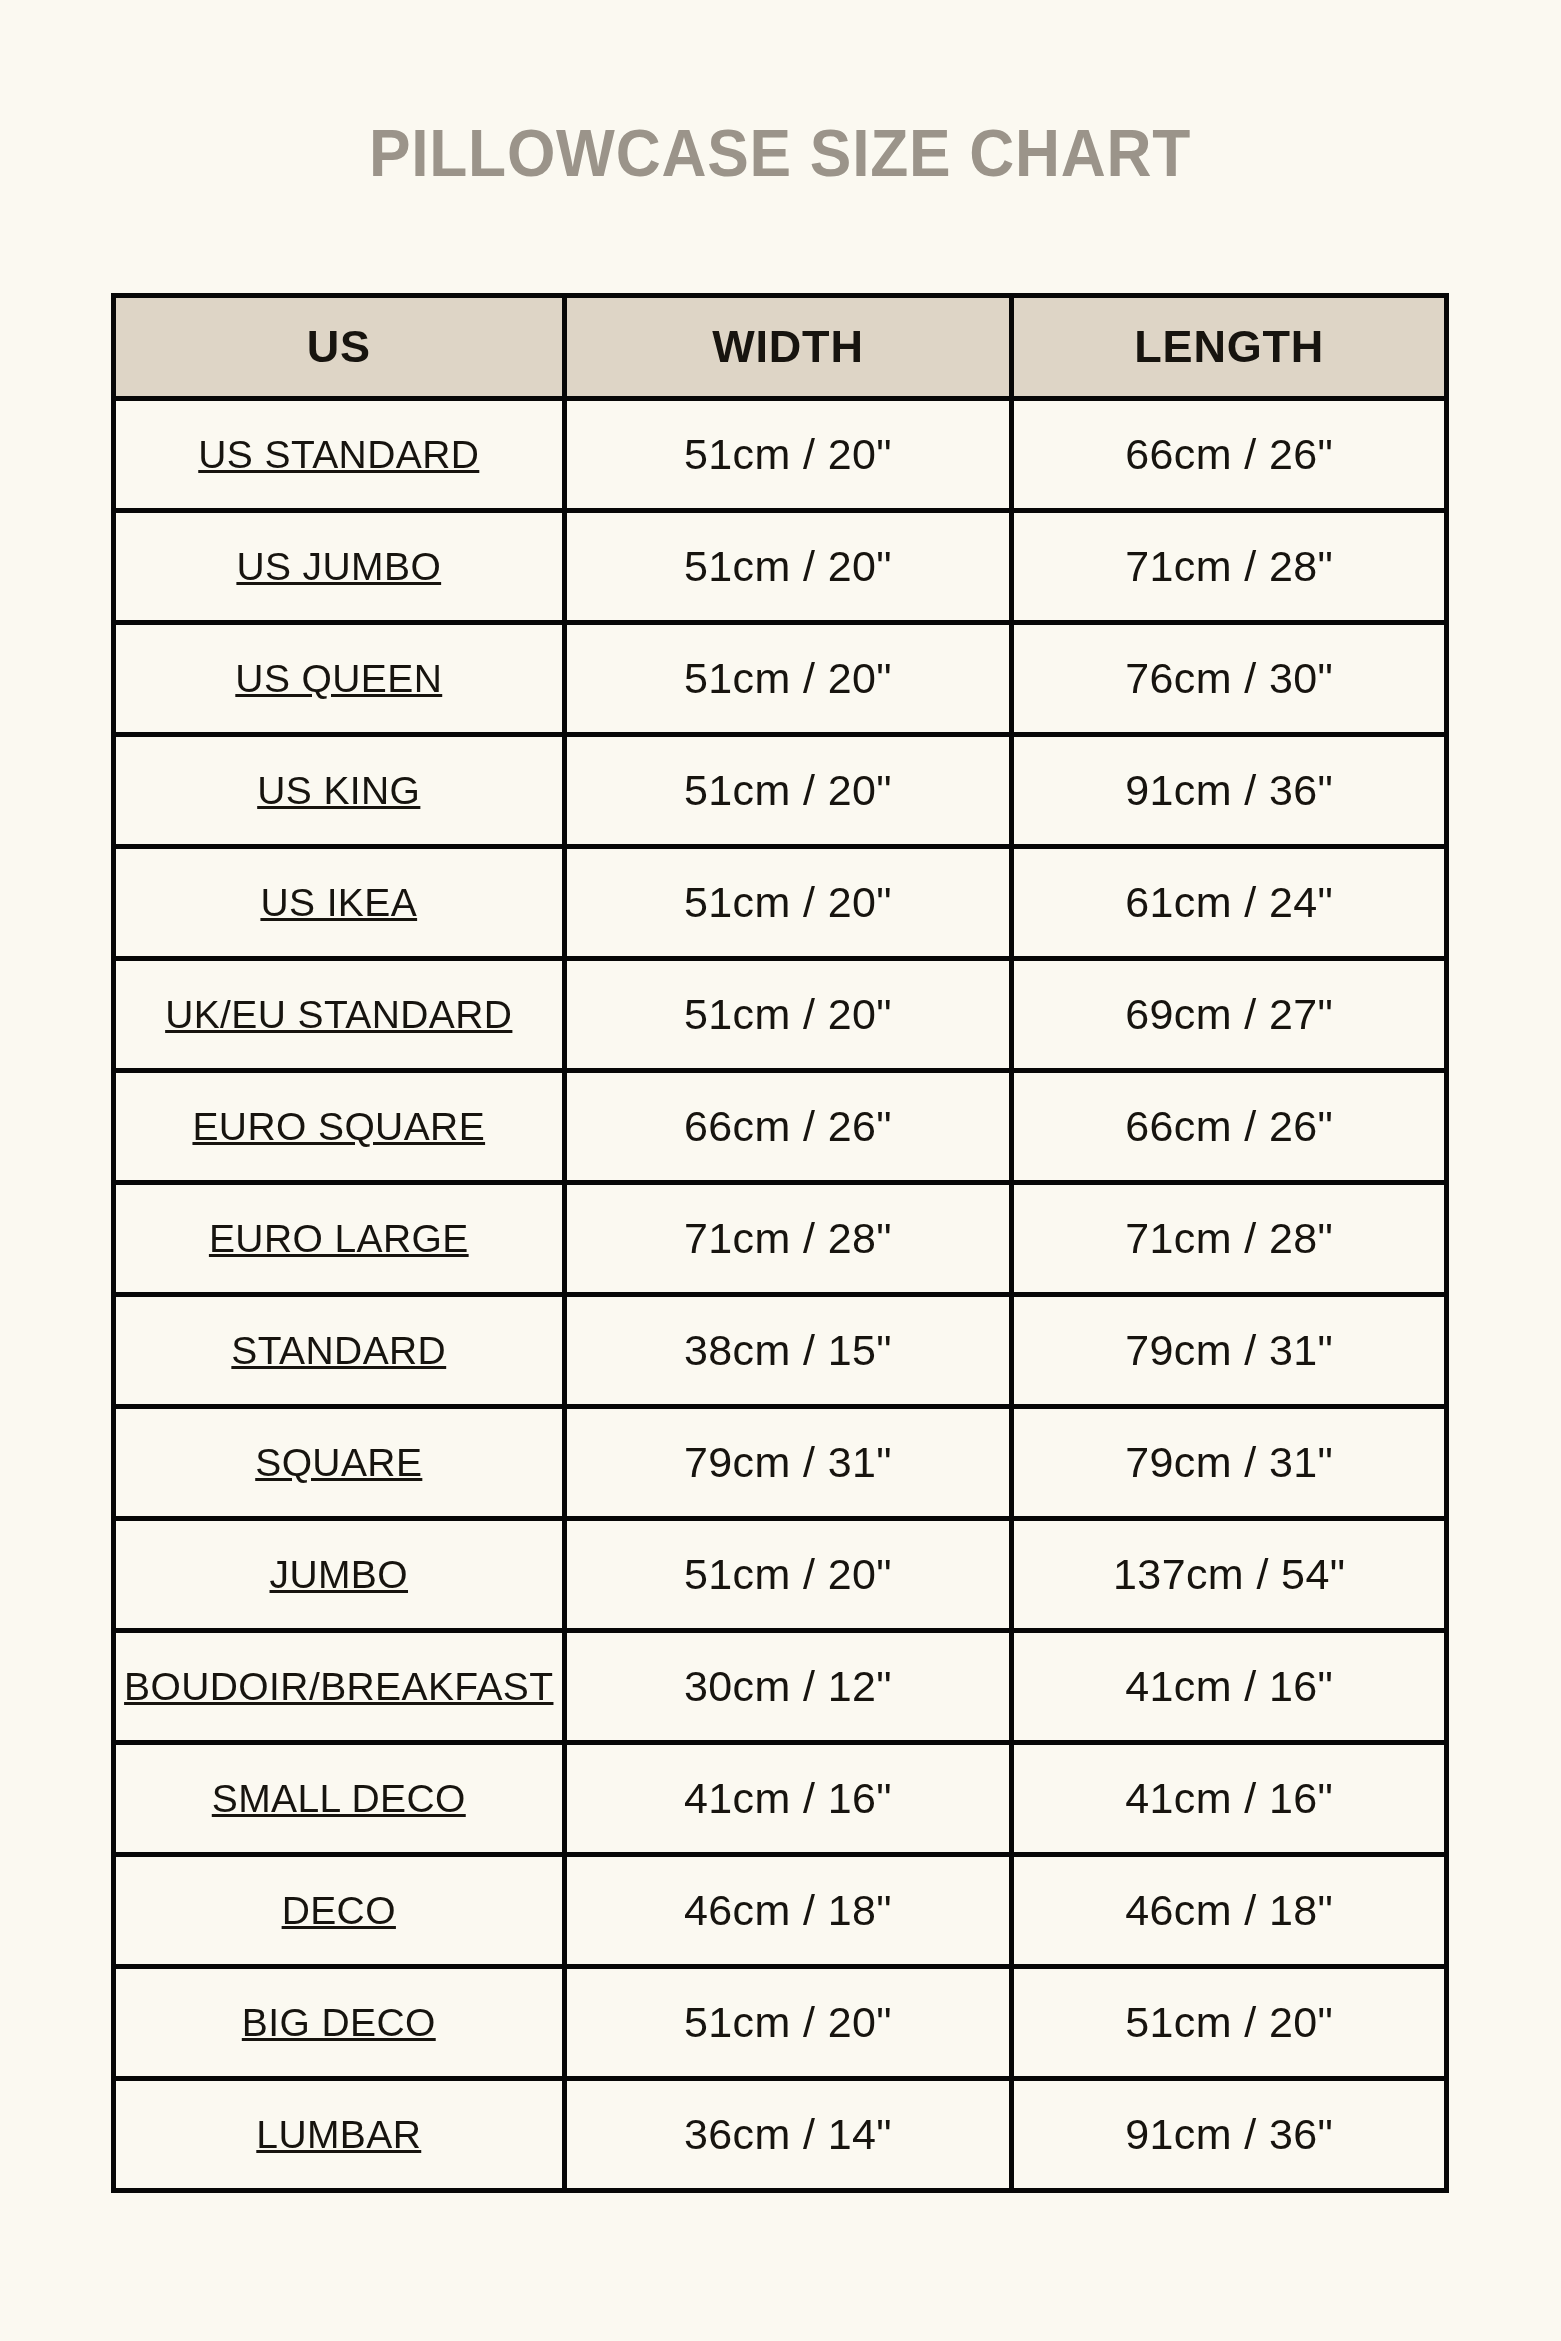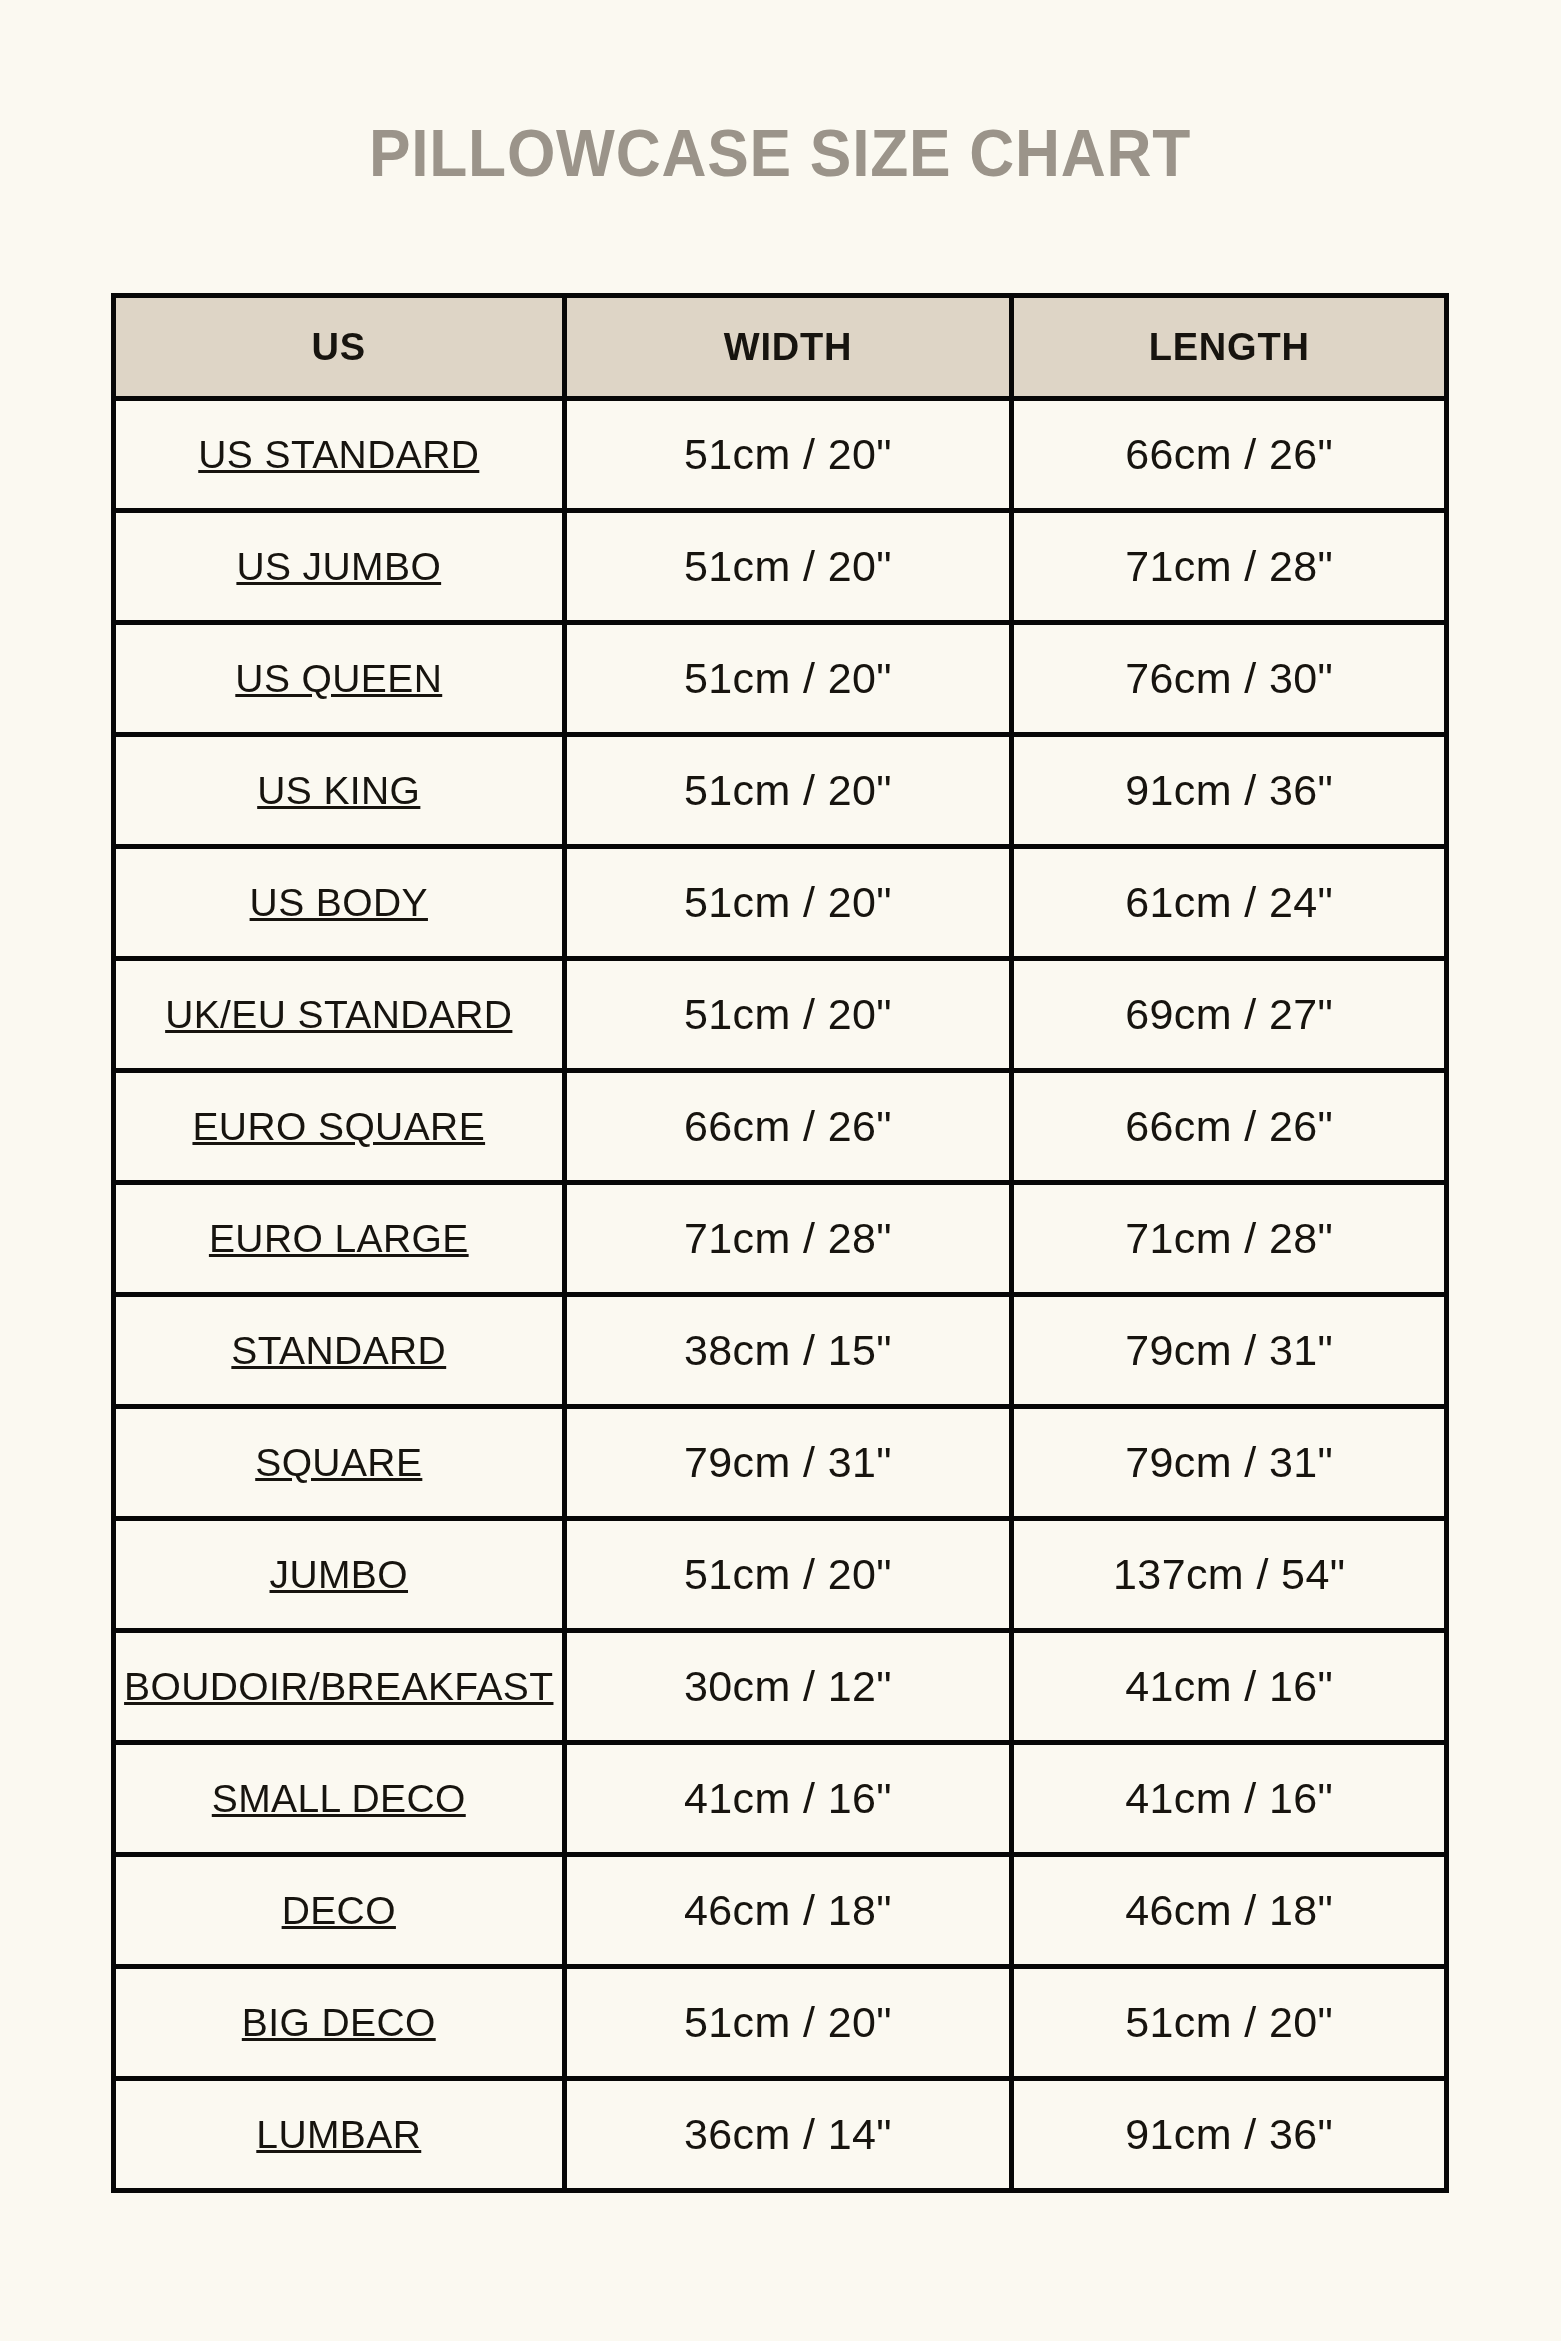--- a/index.html
+++ b/index.html
@@ -56,21 +56,21 @@
     text-align: center;
     vertical-align: middle;
     color: var(--text);
     white-space: nowrap;
     overflow: hidden;
   }
   thead tr { height: 103px; }
   tbody tr { height: 112px; }
   th {
     background: var(--header_fill);
-    font-size: 38px;
+    font-size: 45px;
     font-weight: 700;
     letter-spacing: 0.8px;
   }
   td.row-label {
     font-size: 39px;
     font-weight: 400;
     letter-spacing: 0.4px;
     text-decoration: underline;
   }
   td.dim-value {
@@ -116,21 +116,21 @@
         <td class="row-label">US QUEEN</td>
         <td class="dim-value">51cm / 20"</td>
         <td class="dim-value">76cm / 30"</td>
       </tr>
       <tr>
         <td class="row-label">US KING</td>
         <td class="dim-value">51cm / 20"</td>
         <td class="dim-value">91cm / 36"</td>
       </tr>
       <tr>
-        <td class="row-label">US BODY</td>
+        <td class="row-label">US IKEA</td>
         <td class="dim-value">51cm / 20"</td>
         <td class="dim-value">61cm / 24"</td>
       </tr>
       <tr>
         <td class="row-label">UK/EU STANDARD</td>
         <td class="dim-value">51cm / 20"</td>
         <td class="dim-value">69cm / 27"</td>
       </tr>
       <tr>
         <td class="row-label">EURO SQUARE</td>

